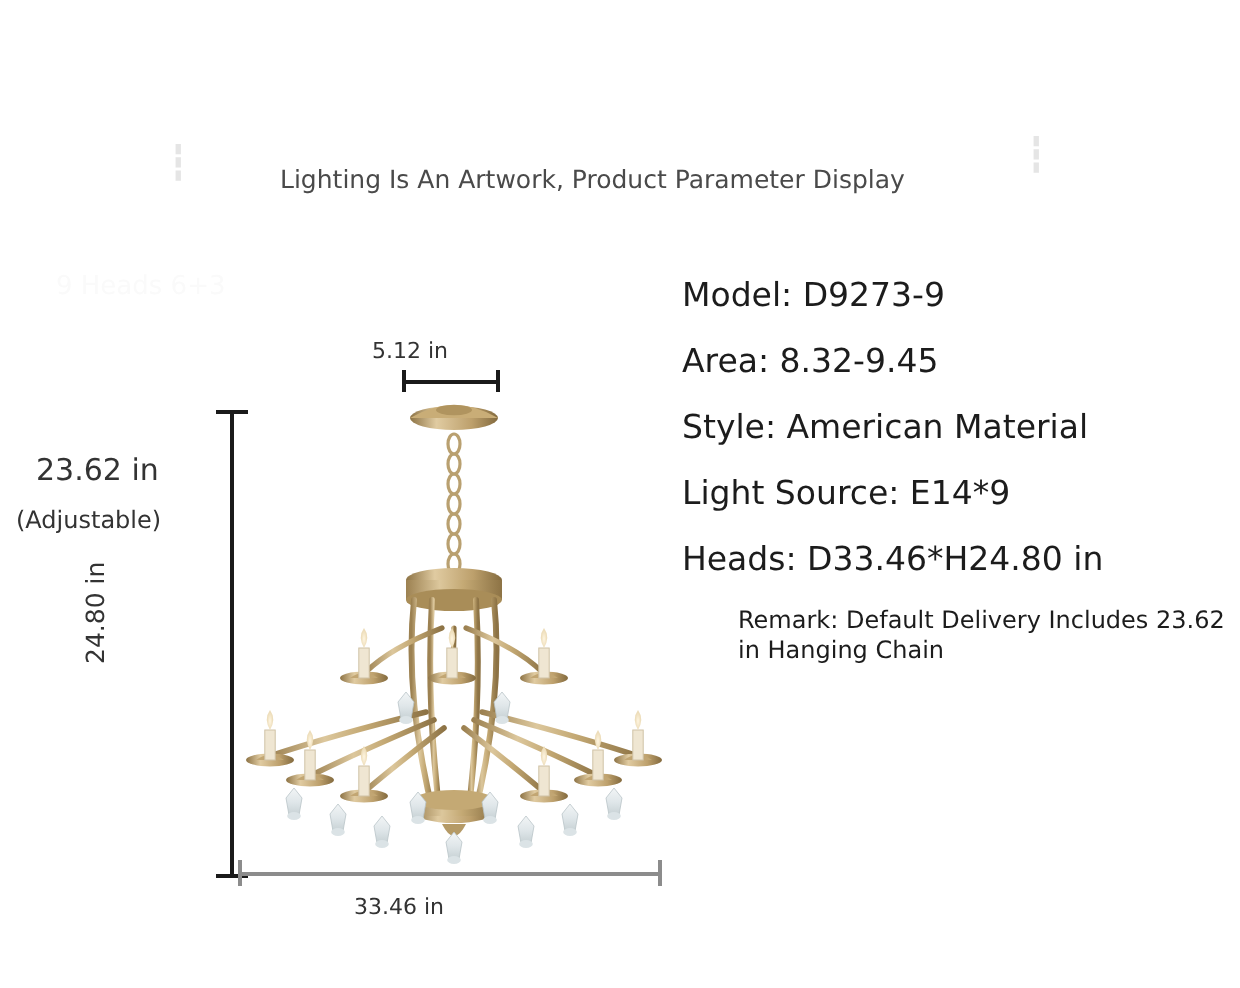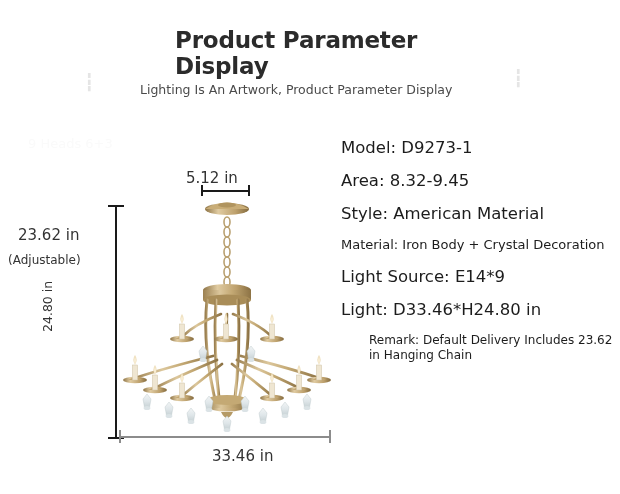--- a/index.html
+++ b/index.html
@@ -58,28 +58,28 @@
     left: 28px;
     top: 136px;
     font-size: 13px;
     color: #fafafa;
     white-space: nowrap;
   }
 
   
   .dim-label {
     position: absolute;
-    font-size: 15px;
+    font-size: 11px;
     color: #333333;
     white-space: nowrap;
   }
   .dim-top-label   { left: 186px; top: 169px; }
   .dim-left-label  { left: 18px;  top: 226px; font-size: 15px; }
   .dim-left-label2 { left: 8px;   top: 253px; font-size: 12px; }
-  .dim-bottom-label{ left: 212px; top: 447px; }
+  .dim-bottom-label{ left: 177px; top: 447px; }
 
   .dim-rot {
     position: absolute;
     left: 40px;
     top: 332px;
     font-size: 12.5px;
     color: #333333;
     white-space: nowrap;
     transform: rotate(-90deg);
     transform-origin: left top;
@@ -177,21 +177,20 @@
     top: 196px;
     width: 212px;
     height: 242px;
   }
 </style>
 </head>
 <body>
 
 <div id="page">
 
-  <div class="header-title">Product Parameter Display</div>
   <div class="header-sub">Lighting Is An Artwork, Product Parameter Display</div>
 
   <div class="deco deco-left">┇</div>
   <div class="deco deco-right">┇</div>
   <div class="watermark">9 Heads 6+3</div>
 
   <div class="topcap topcap-l"></div>
   <div class="topcap topcap-r"></div>
   <div class="topdim"></div>
 
@@ -320,22 +319,21 @@
       <use href="#drop" x="124" y="200"></use>
       <use href="#drop" x="142" y="212"></use>
       <use href="#drop" x="164" y="206"></use>
       <use href="#drop" x="186" y="198"></use>
       <use href="#drop" x="82" y="150"></use>
       <use href="#drop" x="130" y="150"></use>
     </g>
   </svg>
 
   <div class="spec-list">
-    <div class="spec-row big">Model: D9273-1</div>
+    <div class="spec-row big">Model: D9273-9</div>
     <div class="spec-row big">Area: 8.32-9.45</div>
     <div class="spec-row big">Style: American Material</div>
-    <div class="spec-row small">Material: Iron Body + Crystal Decoration</div>
     <div class="spec-row big">Light Source: E14*9</div>
-    <div class="spec-row big">Light: D33.46*H24.80 in</div>
+    <div class="spec-row big">Heads: D33.46*H24.80 in</div>
     <div class="spec-row remark">Remark: Default Delivery Includes 23.62 in Hanging Chain</div>
   </div>
 
 </div>
 
 </body></html>

